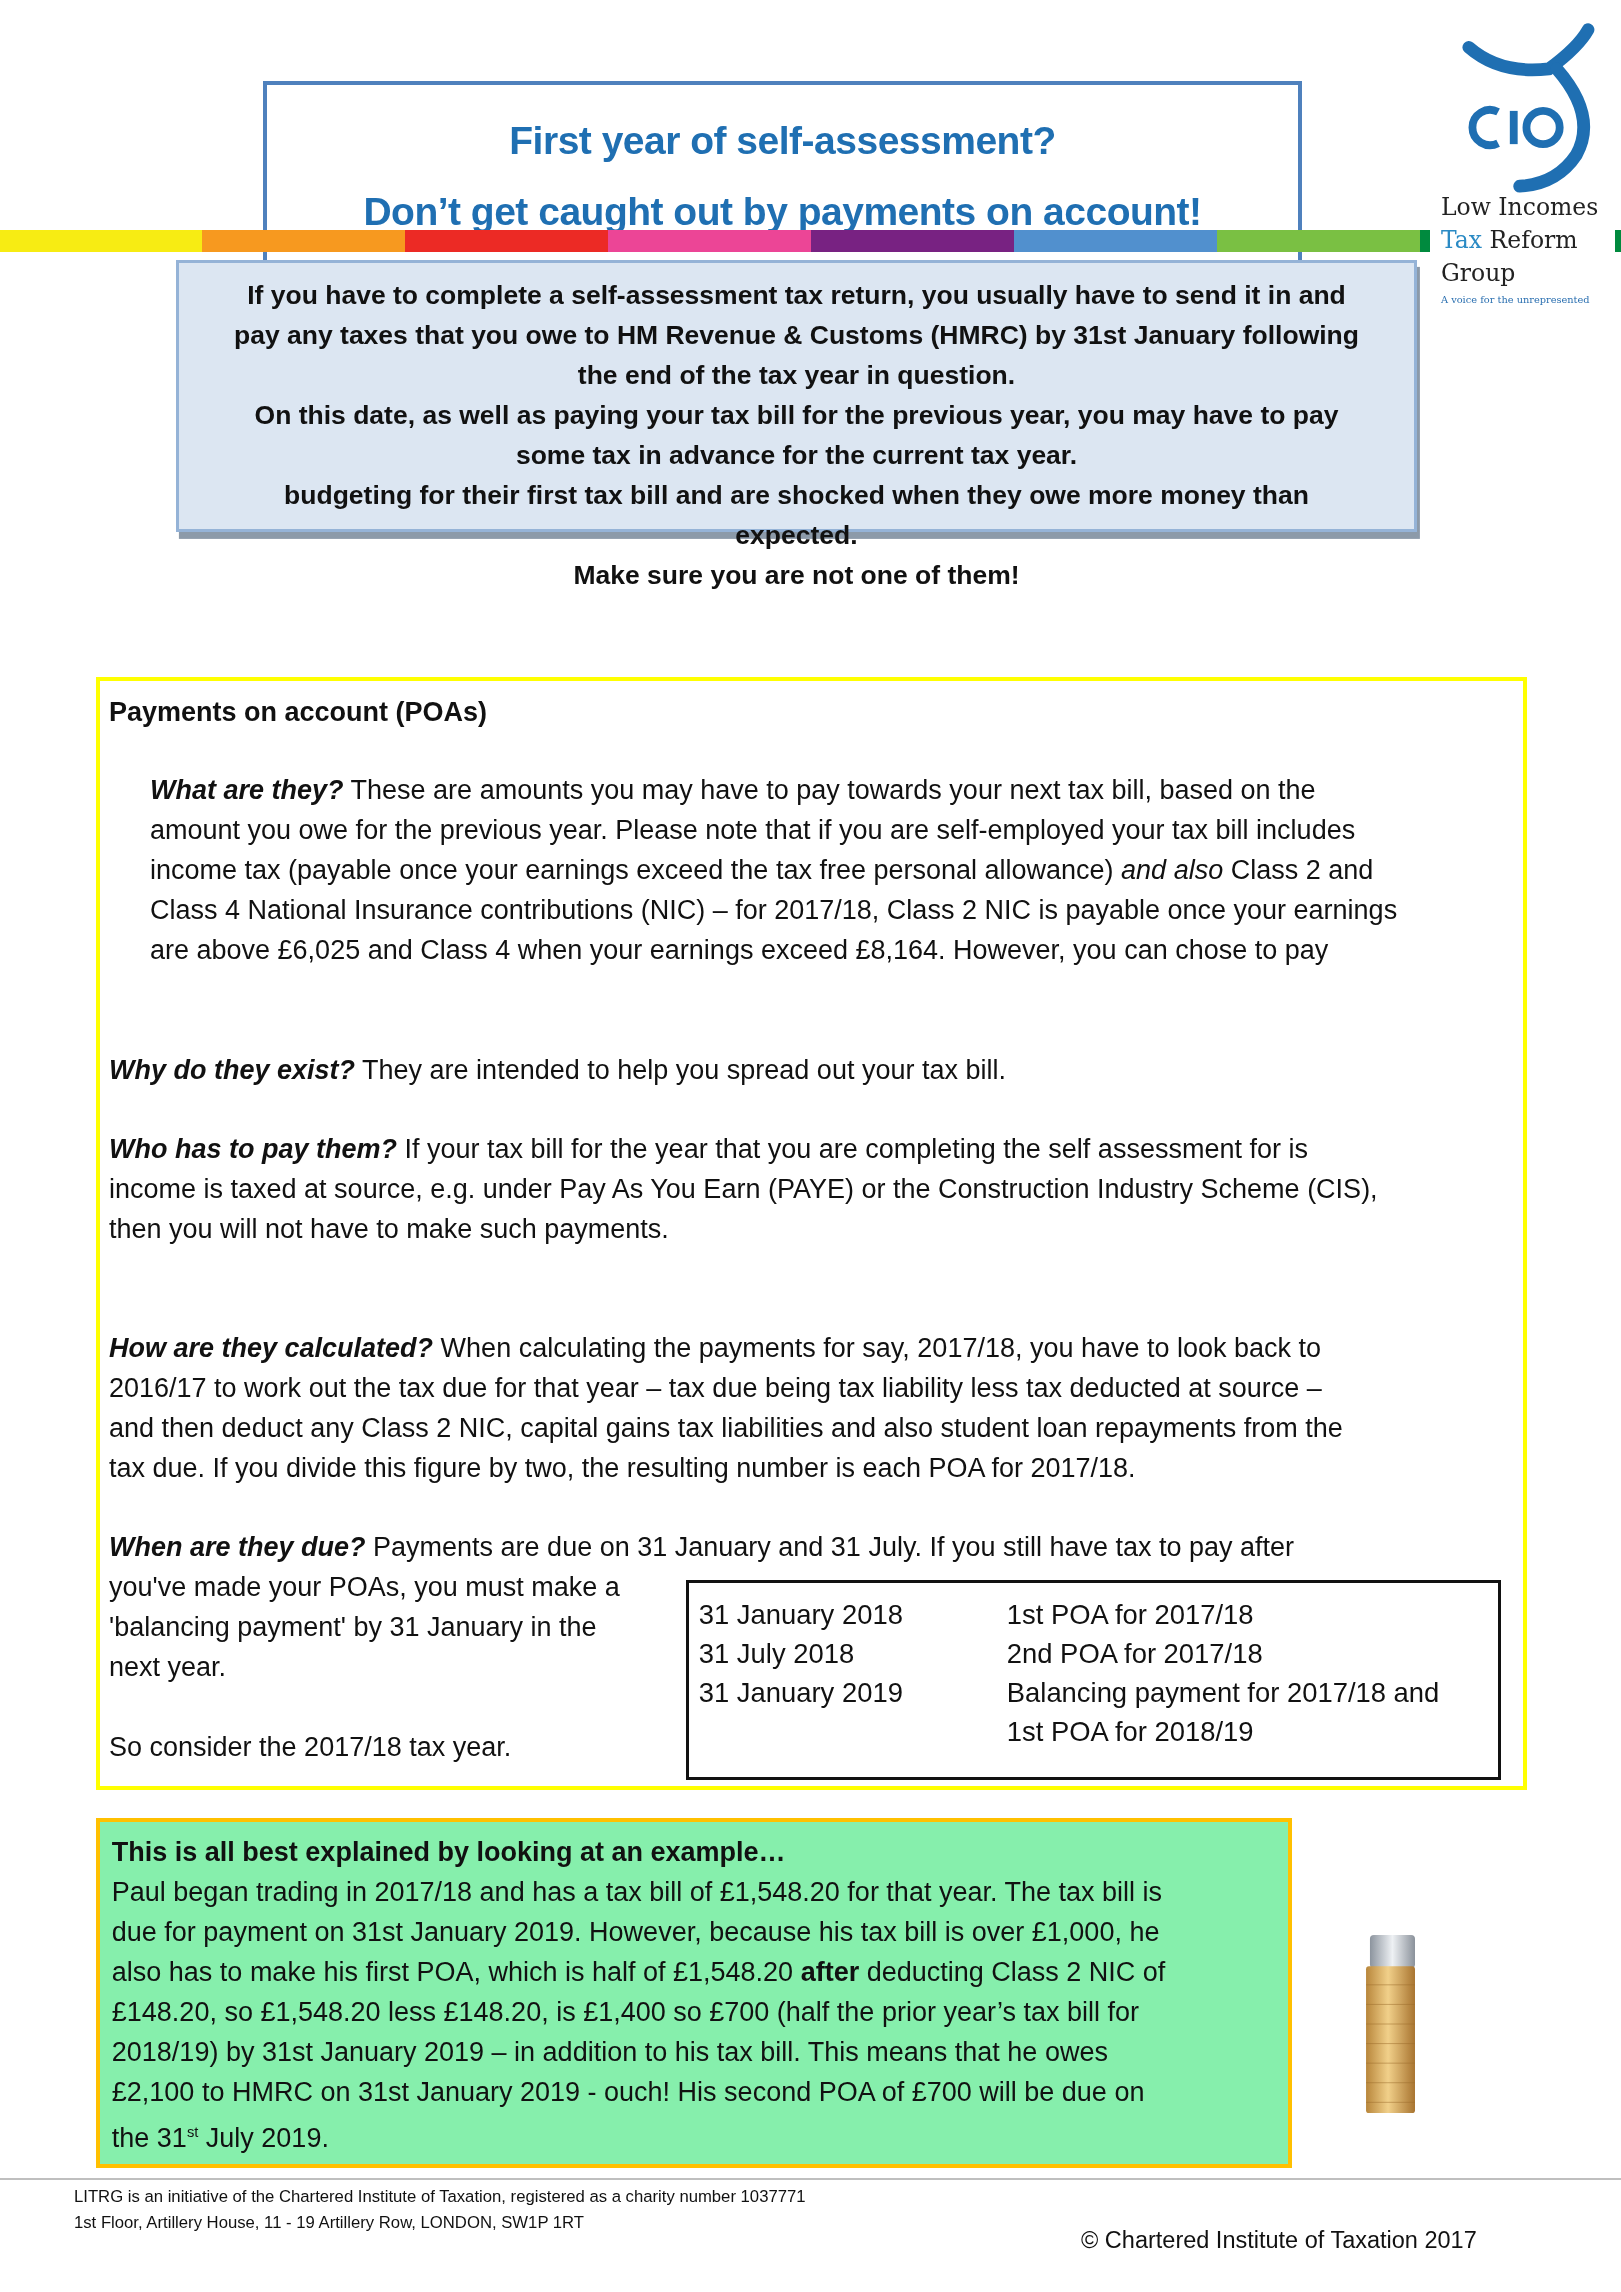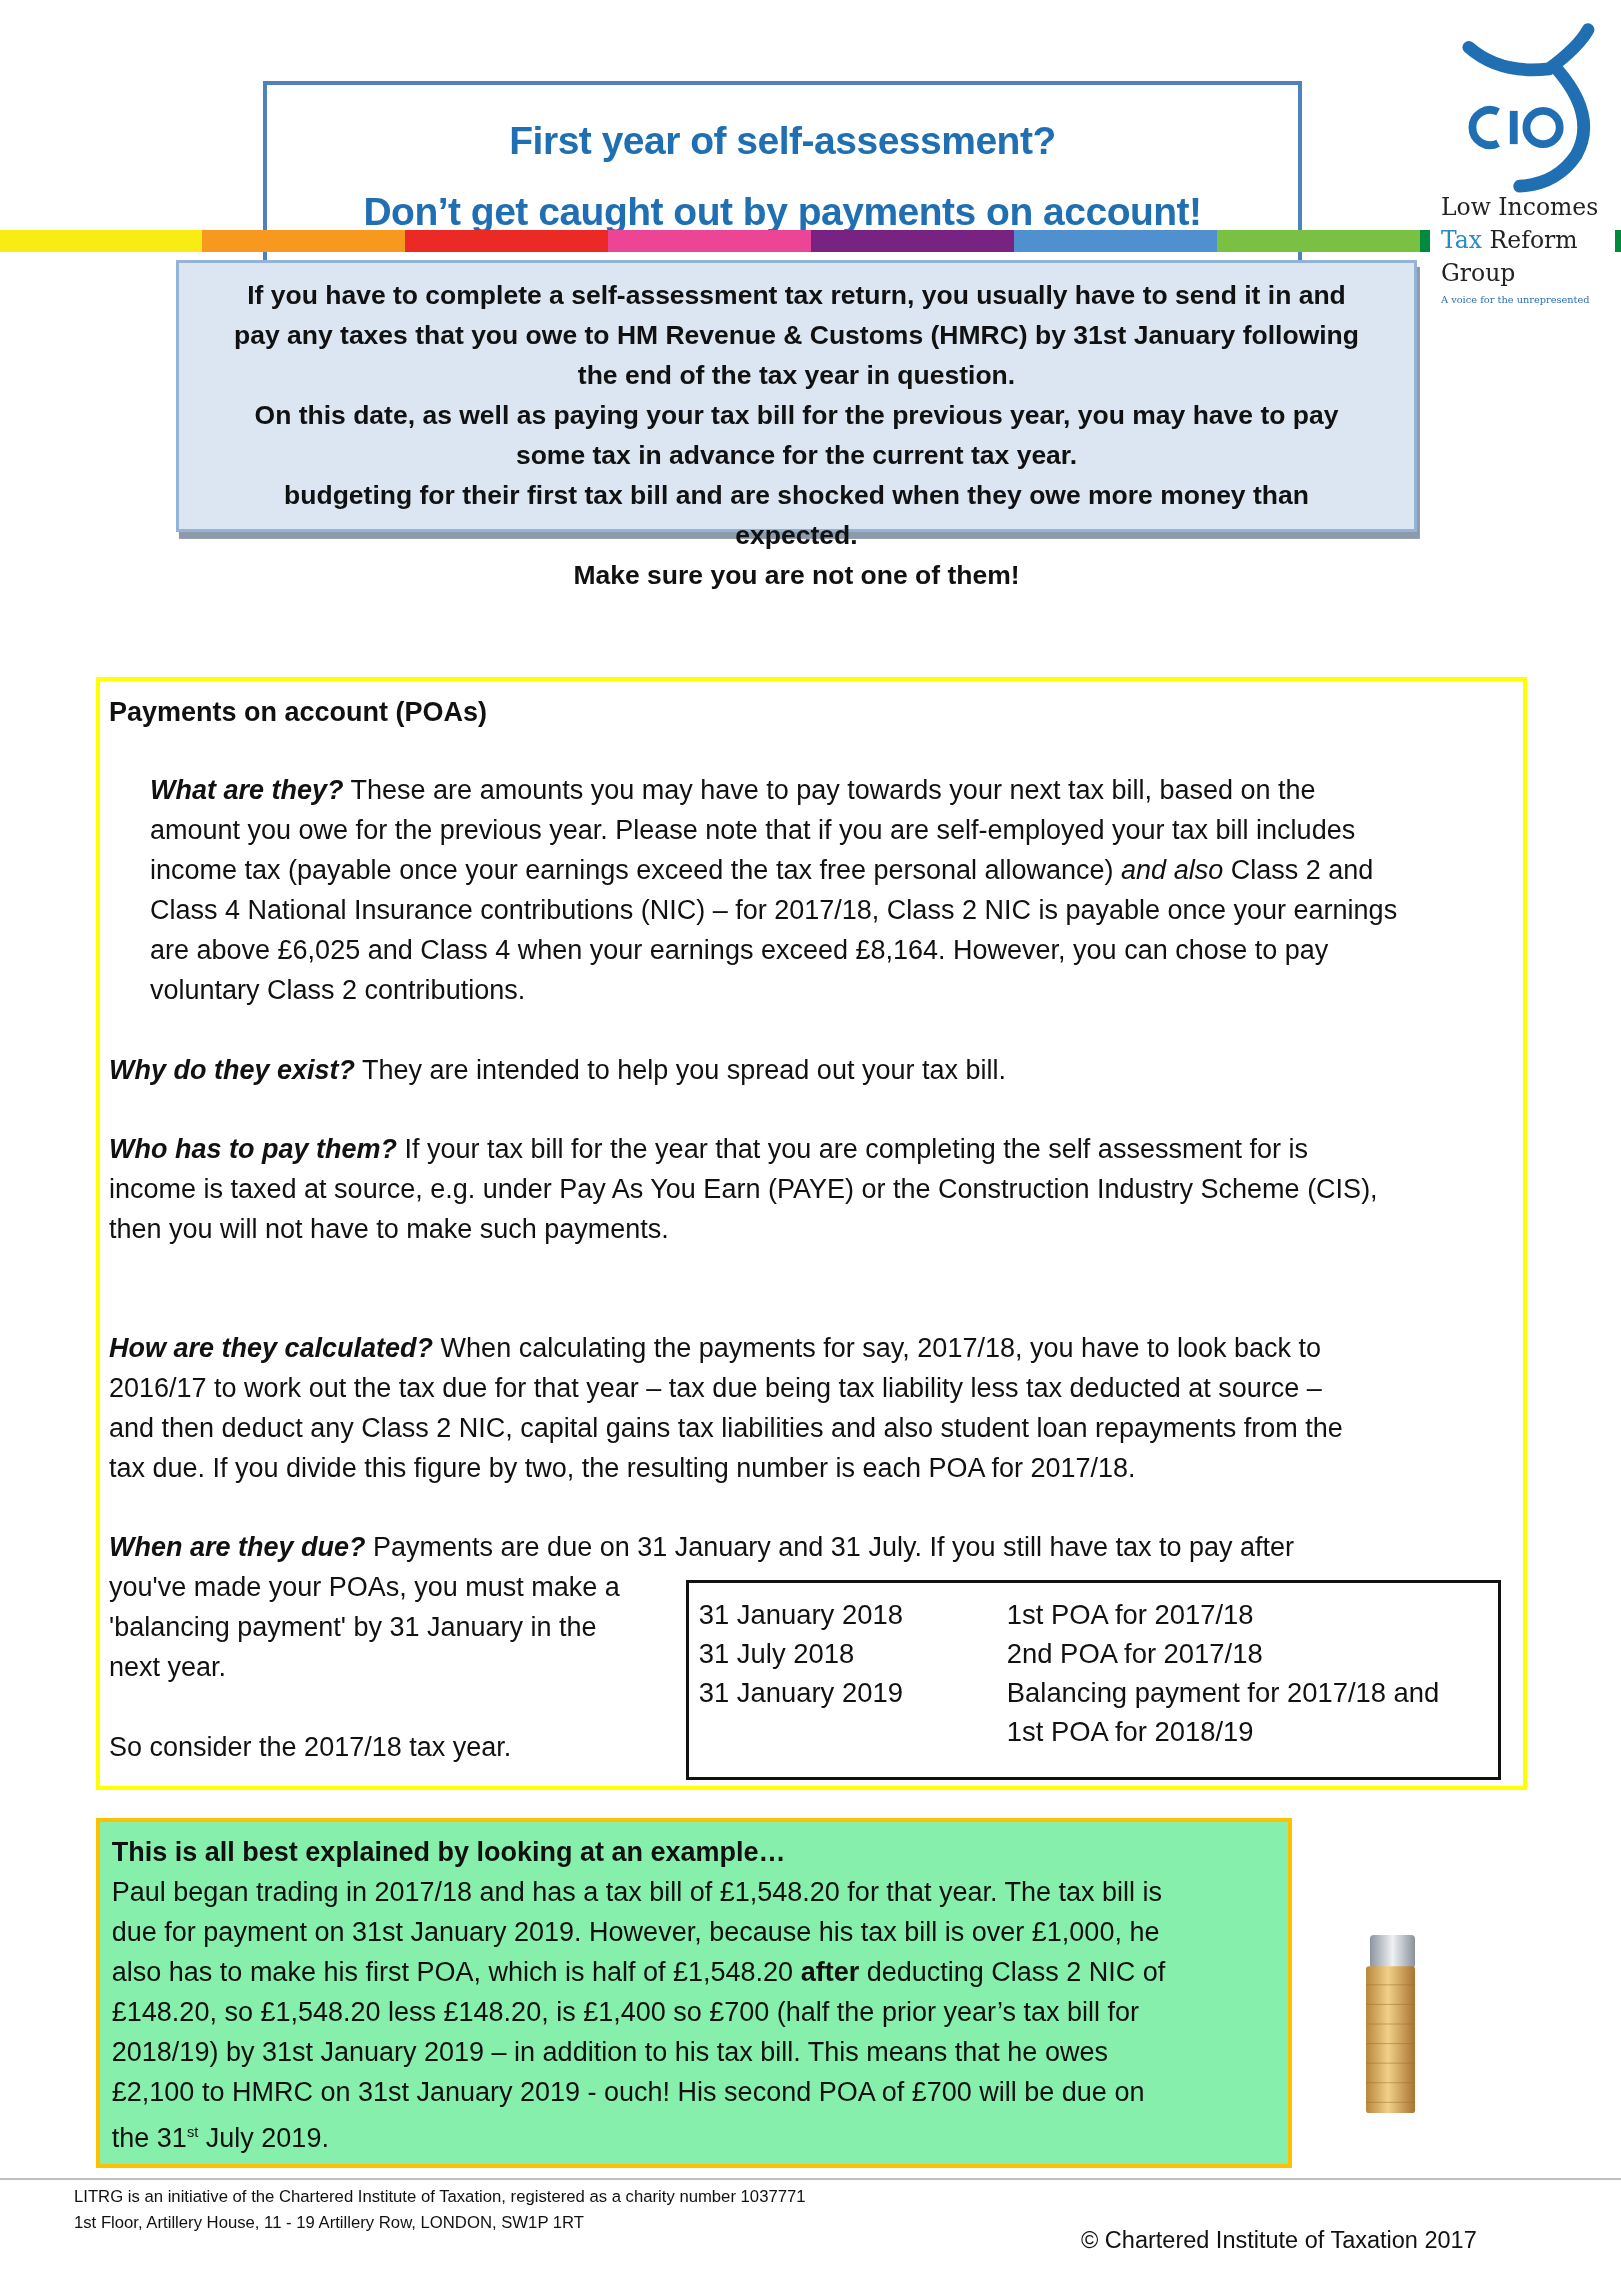--- a/index.html
+++ b/index.html
@@ -125,21 +125,20 @@
 <div class="abs poa-box"></div>
 
 <div class="abs txt bold" style="left:109px;top:692px;">Payments on account (POAs)</div>
 
 <div class="abs" style="left:122px;top:770px;margin-left:28px;">
   <div class="txt"><span class="bi">What are they?</span><span> These are amounts you may have to pay towards your next tax bill, based on the</span></div>
   <div class="txt">amount you owe for the previous year. Please note that if you are self-employed your tax bill includes</div>
   <div class="txt"><span>income tax (payable once your earnings exceed the tax free personal allowance) </span><span class="it">and also</span><span> Class 2 and</span></div>
   <div class="txt">Class 4 National Insurance contributions (NIC) – for 2017/18, Class 2 NIC is payable once your earnings</div>
   <div class="txt">are above £6,025 and Class 4 when your earnings exceed £8,164.  However, you can chose to pay</div>
-  <div class="txt">voluntary Class 2 contributions.</div>
 </div>
 
 <div class="abs" style="left:109px;top:1050px;">
   <div class="txt"><span class="bi">Why do they exist?</span><span> They are intended to help you spread out your tax bill.</span></div>
 </div>
 
 <div class="abs" style="left:109px;top:1129px;">
   <div class="txt"><span class="bi">Who has to pay them?</span><span> If your tax bill for the year that you are completing the self assessment for is</span></div>
   <div class="txt">income is taxed at source, e.g. under Pay As You Earn (PAYE) or the Construction Industry Scheme (CIS),</div>
   <div class="txt">then you will not have to make such payments.</div>

